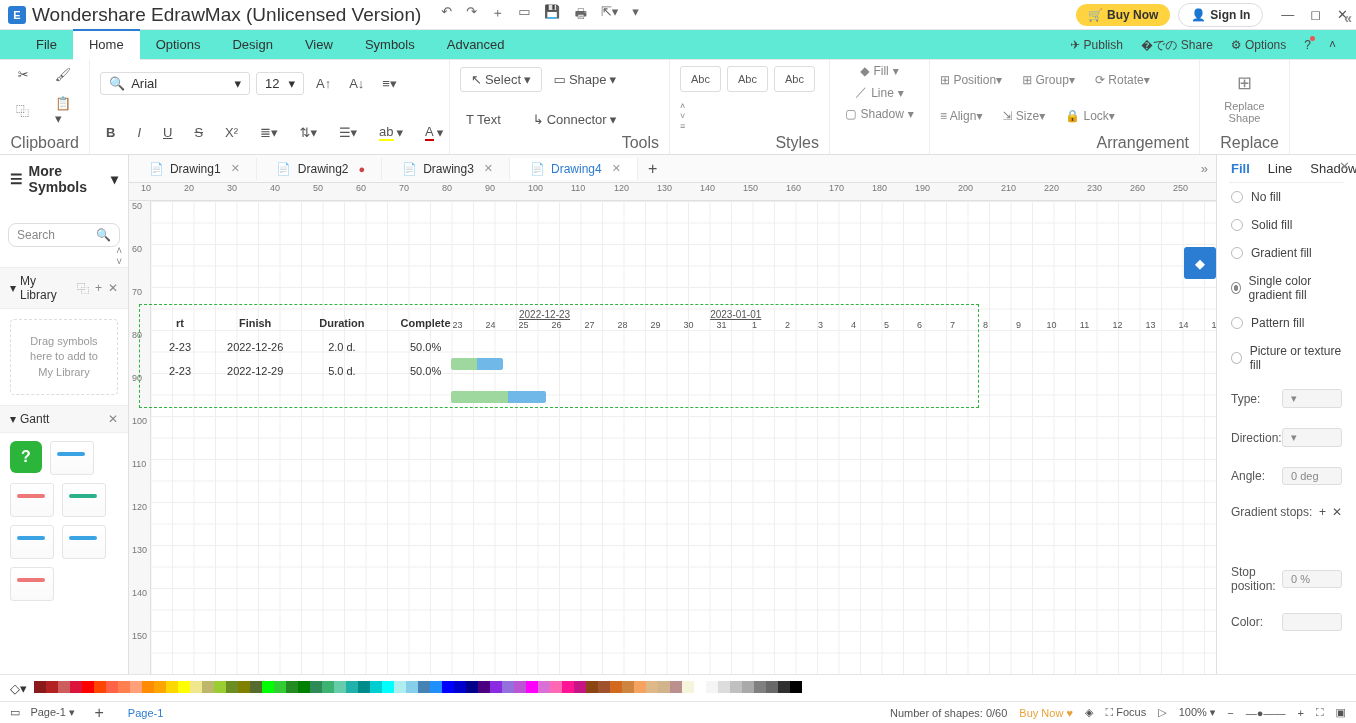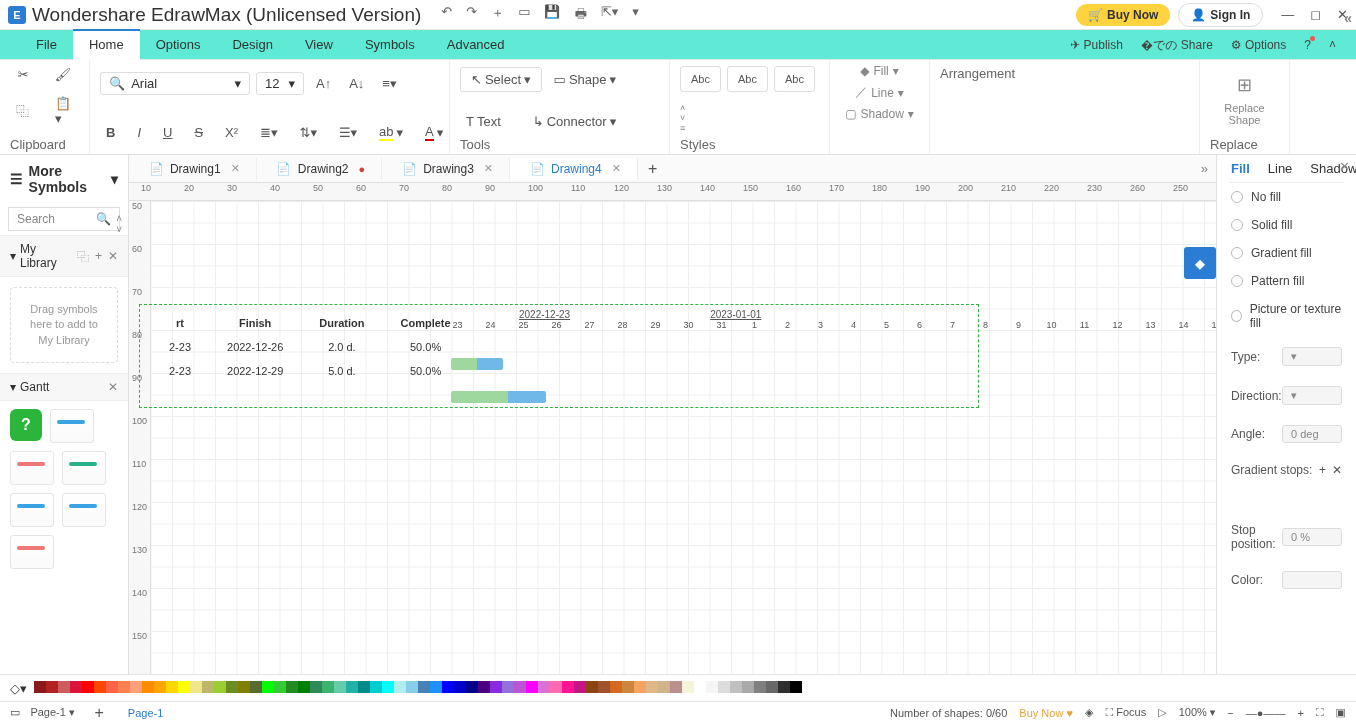--- a/index.html
+++ b/index.html
@@ -13,31 +13,31 @@
 .titlebar .buy { background:#ffd23f; padding:4px 12px; border-radius:12px; font-weight:bold; font-size:12px; display:flex; align-items:center; gap:4px; }
 .titlebar .signin { padding:4px 12px; border:1px solid #ddd; border-radius:12px; margin-left:8px; font-size:12px; display:flex; align-items:center; gap:4px; font-weight:bold;}
 .titlebar .winbtns { display:flex; gap:16px; margin-left:18px; color:#555; }
 .menubar { height:30px; background:#5eead4; display:flex; align-items:center; padding:0 20px; border-bottom:1px solid #e5e5e5; }
 .menubar .tab { padding:6px 16px; font-size:13px; cursor:pointer; }
 .menubar .tab.active { background:#fff; border-top:2px solid #2b7cd3; border-bottom:2px solid #fff; font-weight:500; }
 .menubar .right { margin-left:auto; display:flex; gap:18px; align-items:center; font-size:12px; color:#444;}
 .ribbon { height:95px; background:#fff; display:flex; border-bottom:1px solid #e0e0e0; }
 .ribbon .group { border-right:1px solid #eee; padding:4px 10px 2px; display:flex; flex-direction:column; }
 .ribbon .group .controls { flex:1; display:flex; align-items:center; gap:6px; flex-wrap:wrap; }
-.ribbon .group .label { text-align:left; font-size:13px; color:#666; padding-top:2px; }
+.ribbon .group .label { text-align:right; font-size:16px; color:#666; padding-top:2px; }
 .ribbon .btn { padding:3px 6px; color:#555; font-size:13px; border-radius:3px; display:inline-flex; align-items:center; gap:3px;}
 .ribbon .fontsel { border:1px solid #ddd; border-radius:3px; padding:3px 8px; display:flex; align-items:center; gap:6px; width:150px; }
 .ribbon .sizesel { border:1px solid #ddd; border-radius:3px; padding:3px 8px; width:48px; display:flex; align-items:center;}
 .ribbon .stylebox { border:1px solid #ddd; padding:6px 10px; border-radius:3px; font-size:11px; color:#555; }
 .ribbon .col2 { display:flex; flex-direction:column; gap:2px; font-size:12px; color:#888;}
 .ribbon .col2 span{display:flex;align-items:center;gap:4px;}
 .workspace { display:flex; height:calc(100% - 30px - 30px - 95px - 27px - 22px); }
 .leftpanel { width:218px; background:#fff; border-right:1px solid #e0e0e0; display:flex; flex-direction:column; }
 .lp-header { padding:8px 10px; display:flex; align-items:center; gap:6px; font-weight:bold; font-size:14px; }
-.lp-search { margin:4px 8px; border:1px solid #ddd; border-radius:0; padding:4px 8px; display:flex; align-items:center; justify-content:space-between; color:#888; font-size:12px;}
+.lp-search { margin:20px 8px; border:1px solid #ddd; border-radius:8px; padding:4px 8px; display:flex; align-items:center; justify-content:space-between; color:#888; font-size:12px;}
 .lp-section { padding:6px 10px; background:#f7f7f7; font-size:12px; display:flex; align-items:center; gap:4px; border-top:1px solid #eee; border-bottom:1px solid #eee;}
 .lp-drop { margin:10px; border:1px dashed #ddd; border-radius:4px; padding:14px 6px; text-align:center; color:#999; font-size:11px; line-height:1.4;}
 .lp-gantt { padding:8px 10px; display:flex; flex-wrap:wrap; gap:8px; }
 .lp-gantt .thumb { width:44px; height:34px; border:1px solid #e5e5e5; border-radius:3px; background:linear-gradient(#fff,#fafafa); position:relative;}
 .lp-gantt .thumb::after{content:"";position:absolute;left:6px;top:10px;width:28px;height:4px;background:#3aa3e3;border-radius:2px;}
 .lp-gantt .thumb.t2::after{background:#e77;}
 .lp-gantt .thumb.t3::after{background:#2bb18a;}
 .canvas-area { flex:1; display:flex; flex-direction:column; background:#fff; position:relative;}
 .doctabs { height:28px; display:flex; align-items:center; border-bottom:1px solid #e0e0e0; background:#fafafa; }
 .doctabs .dtab { padding:4px 16px 4px 20px; font-size:12px; display:flex; align-items:center; gap:6px; border-right:1px solid #eee; position:relative;}
@@ -196,20 +196,28 @@
   </div>
   <div class="group" style="width:100px;">
     <div class="controls col2">
       <span>◆ <span>Fill</span>▾</span>
       <span>／ <span>Line</span>▾</span>
       <span>▢ <span>Shadow</span>▾</span>
     </div>
     <div class="label">&nbsp;</div>
   </div>
   <div class="group" style="width:270px;">
+    <div class="controls" style="flex-wrap:wrap;gap:4px 20px;font-size:12px;color:#888;">
+      <span>⊞ <span>Position</span>▾</span>
+      <span>⊞ <span>Group</span>▾</span>
+      <span>⟳ <span>Rotate</span>▾</span>
+      <span>≡ <span>Align</span>▾</span>
+      <span>⇲ <span>Size</span>▾</span>
+      <span>🔒 <span>Lock</span>▾</span>
+    </div>
     <div class="label">Arrangement</div>
   </div>
   <div class="group" style="width:90px;">
     <div class="controls" style="justify-content:center;flex-direction:column;text-align:center;white-space:pre-line;color:#888;">
       <span style="font-size:18px;">⊞</span>
       <span style="font-size:11px;">Replace
 Shape</span>
     </div>
     <div class="label">Replace</div>
   </div>
@@ -385,20 +393,24 @@
       </div>
     <div class="rp-opt">
         <span class="radio"></span>
         <span>Solid fill</span>
       </div>
     <div class="rp-opt">
         <span class="radio"></span>
         <span>Gradient fill</span>
       </div>
     <div class="rp-opt">
+        <span class="radio sel"></span>
+        <span>Single color gradient fill</span>
+      </div>
+    <div class="rp-opt">
         <span class="radio"></span>
         <span>Pattern fill</span>
       </div>
     <div class="rp-opt">
         <span class="radio"></span>
         <span>Picture or texture fill</span>
       </div>
     <div class="rp-row">
         <span>Type:</span>
         <span class="ctrl">▾</span>

